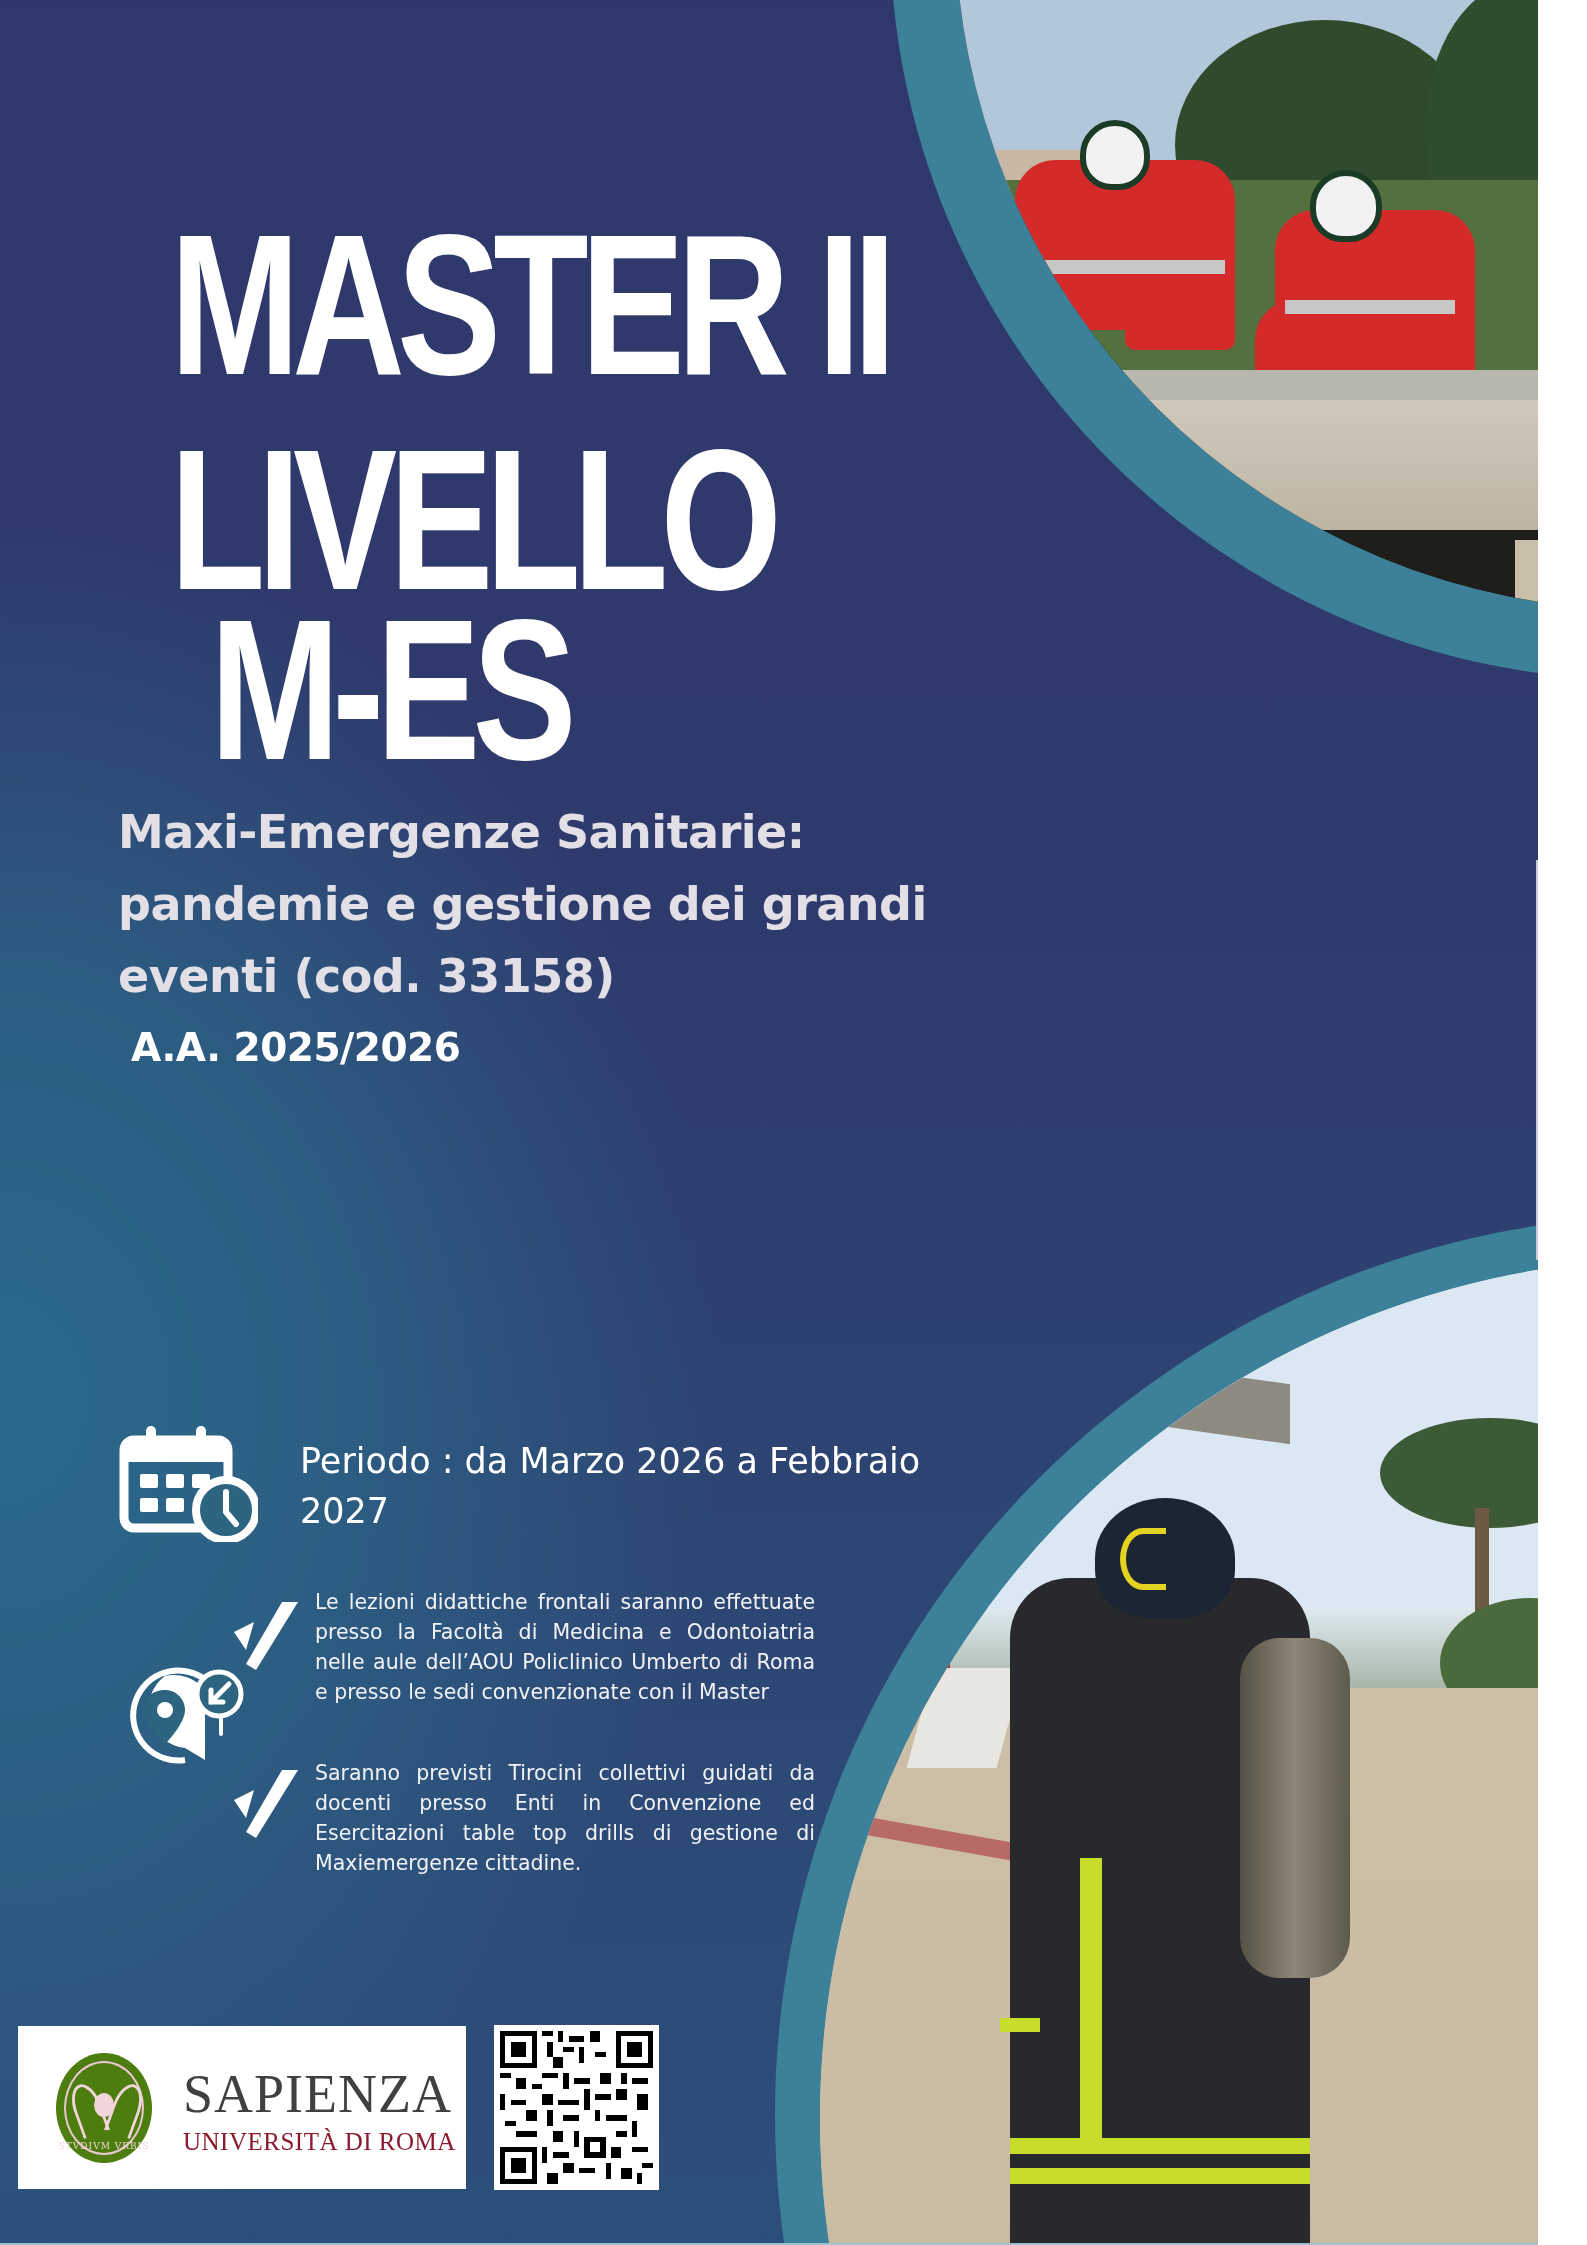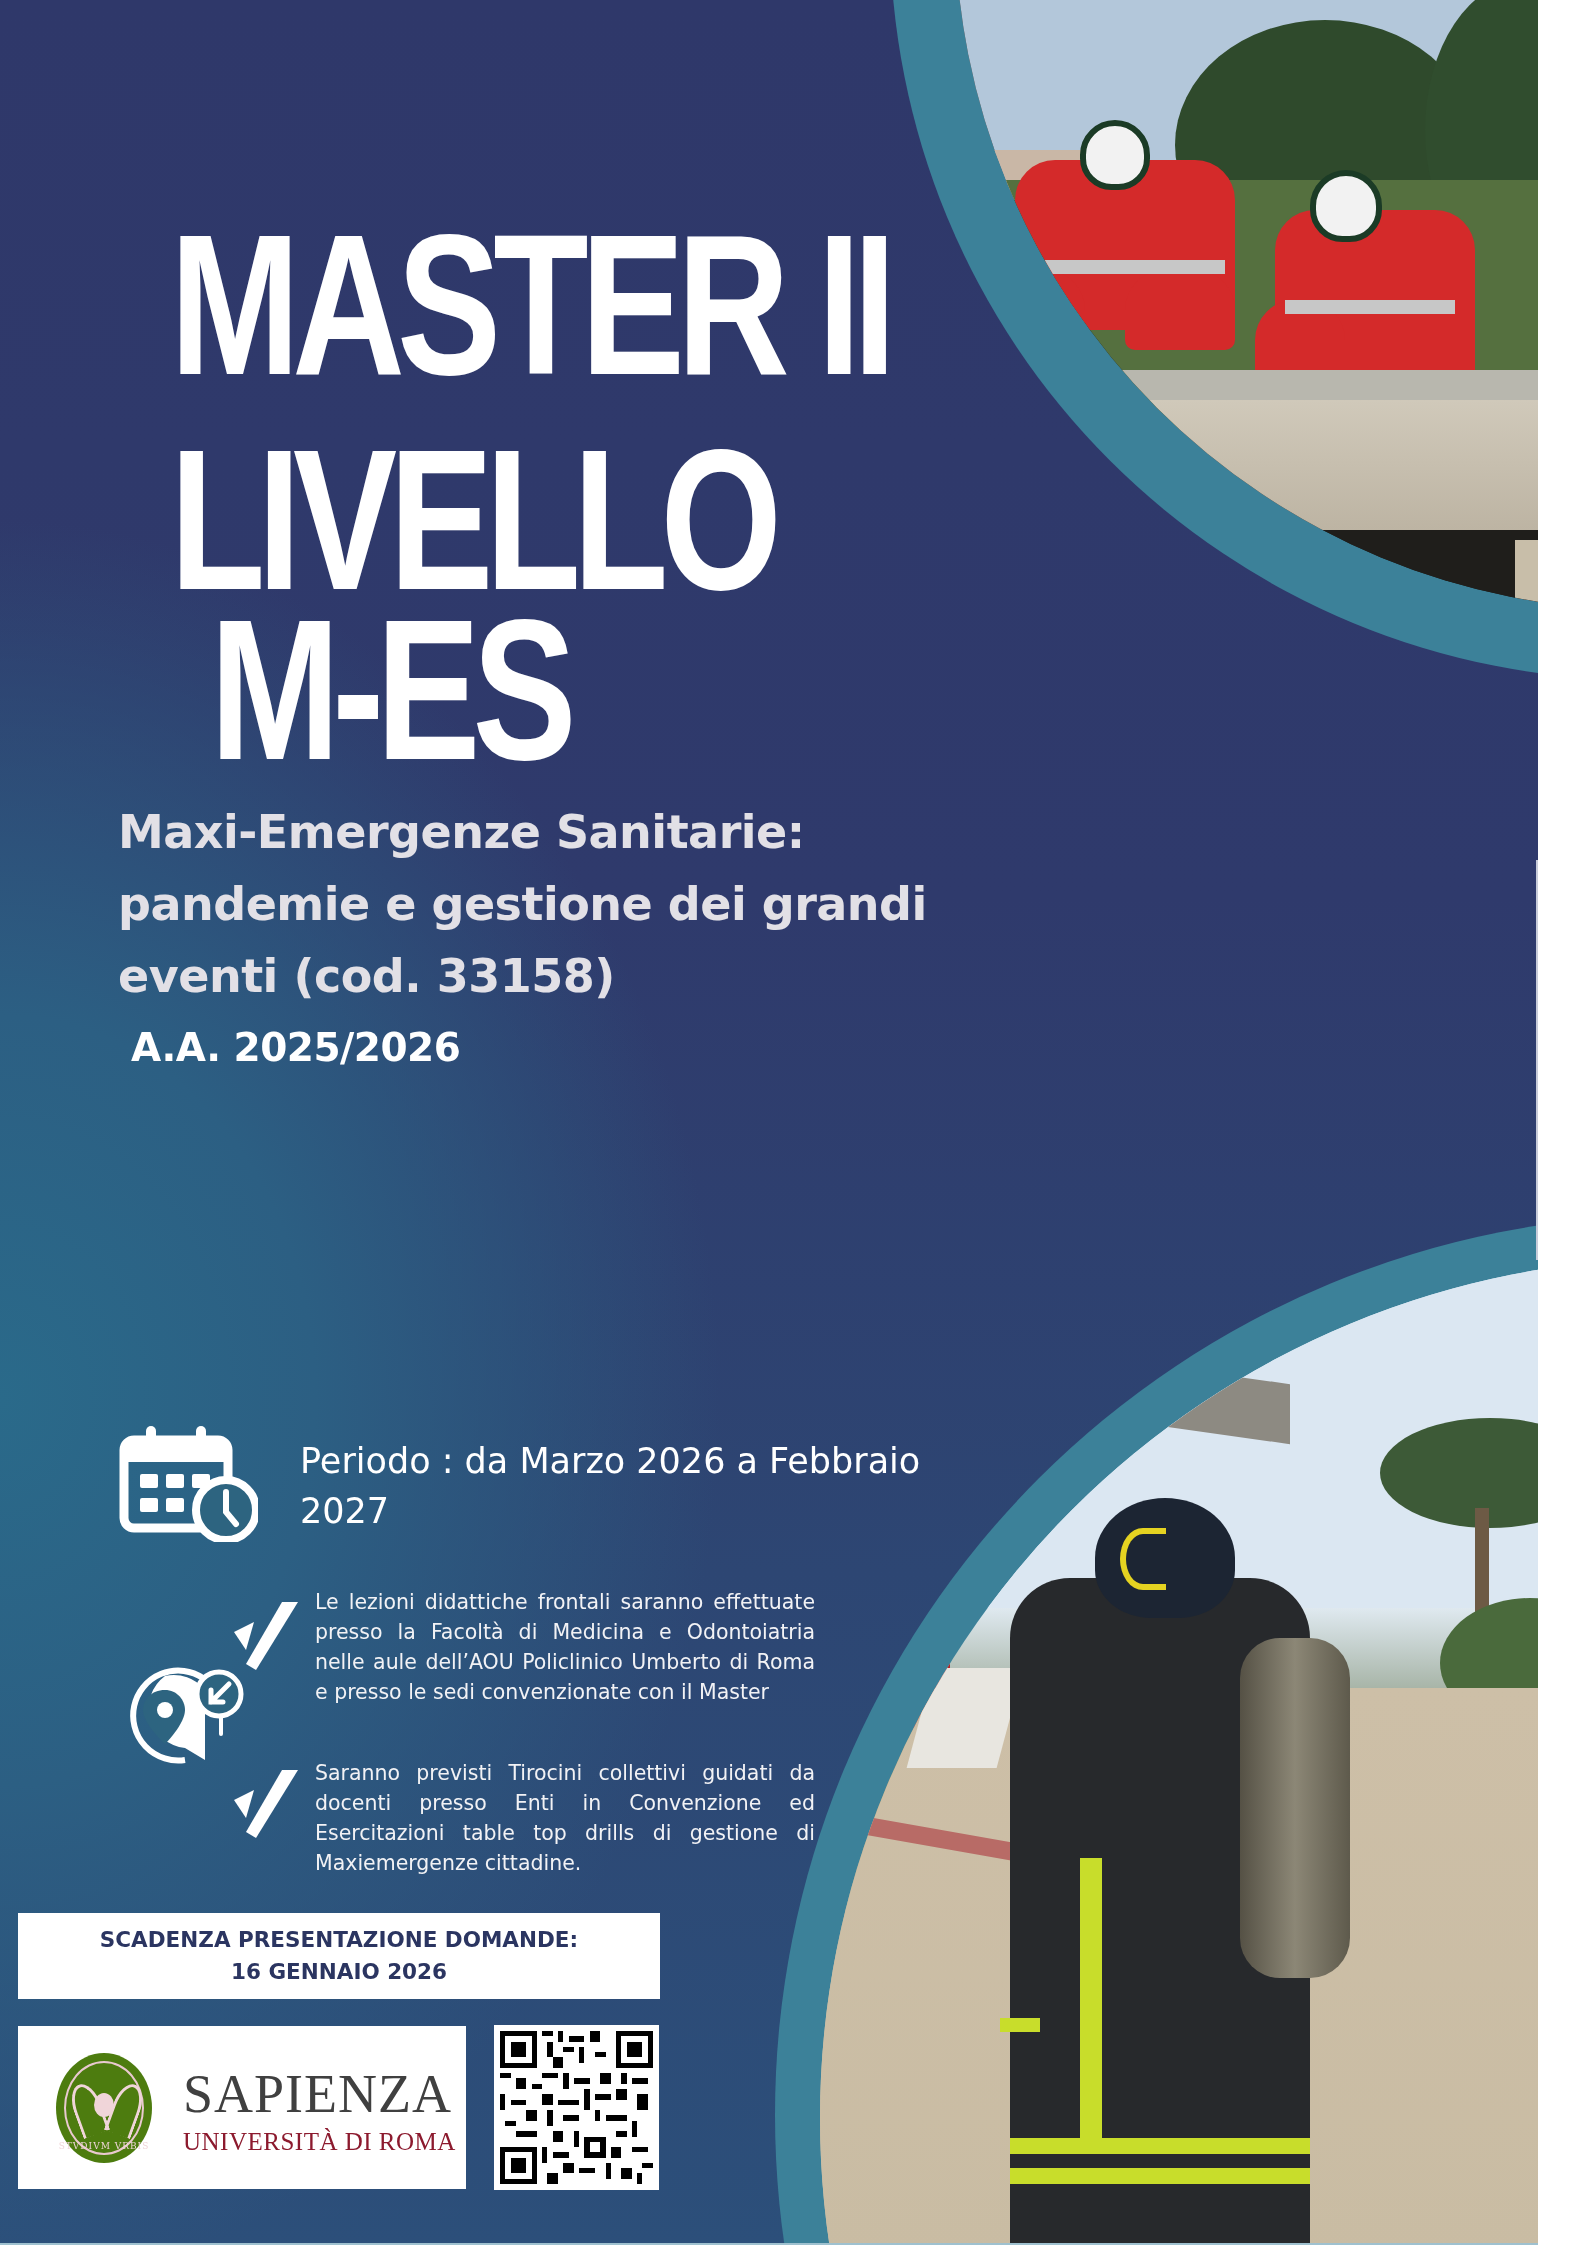--- a/index.html
+++ b/index.html
@@ -183,24 +183,20 @@
   </div>
 
   <div class="check" style="left:232px; top:1770px;">
     <svg width="70" height="70" viewBox="0 0 70 70">
       <polygon points="2,30 22,20 14,48" fill="#fff"></polygon>
       <polygon points="50,0 66,0 24,68 14,62" fill="#fff"></polygon>
     </svg>
   </div>
   <div class="bullet" style="top:1758px;">Saranno previsti Tirocini collettivi guidati da docenti presso Enti in Convenzione ed Esercitazioni table top drills di gestione di Maxiemergenze cittadine.</div>
 
-  <div class="deadline">
-    <span>SCADENZA PRESENTAZIONE DOMANDE:</span>
-    <span>16 GENNAIO 2026</span>
-  </div>
 
   <div class="logo-box">
     <div class="seal">
       <div class="seal-inner"></div>
       <div class="seal-wing" style="left:18px; transform:rotate(-20deg);"></div>
       <div class="seal-wing" style="left:56px; transform:rotate(20deg);"></div>
       <div class="seal-face"></div>
       <div class="seal-text">STVDIVM VRBIS</div>
     </div>
     <div class="sapienza">SAPIENZA</div>

